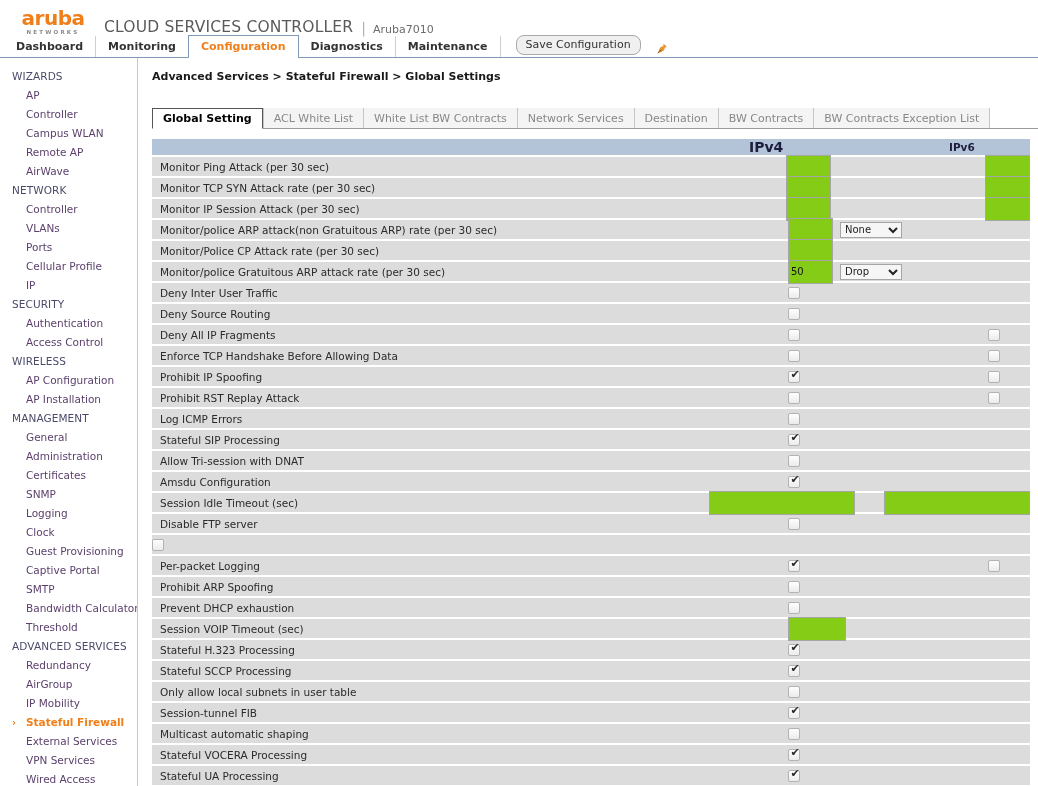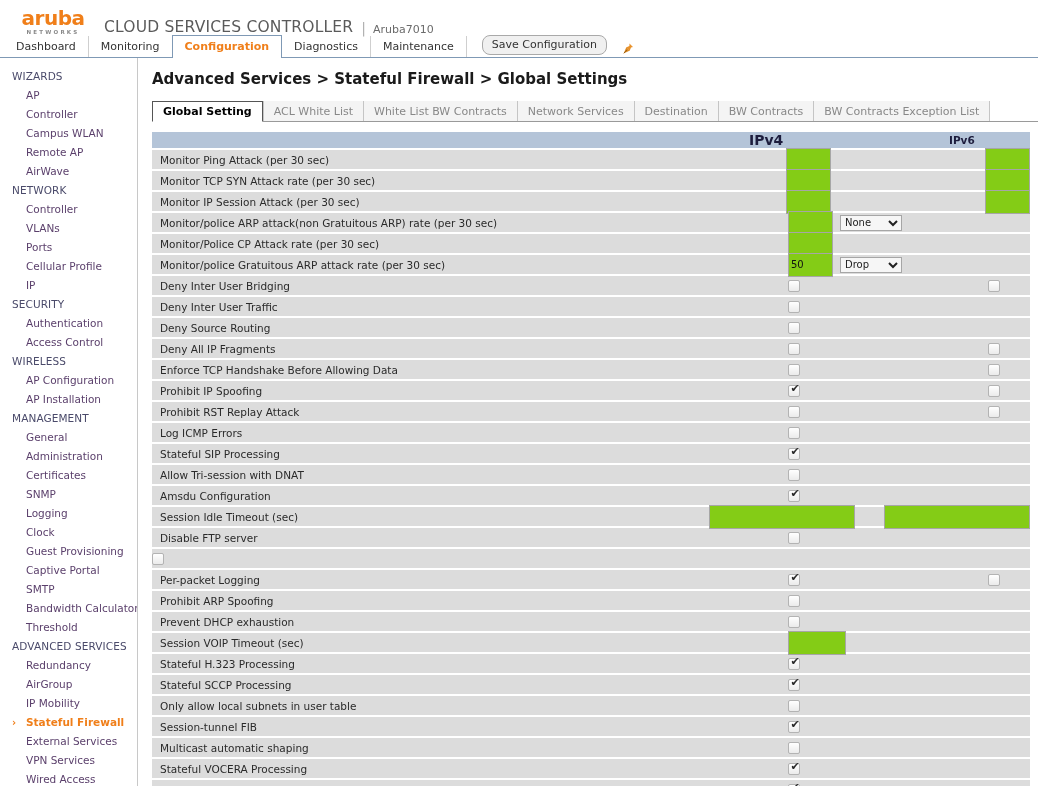--- a/index.html
+++ b/index.html
@@ -41,21 +41,21 @@
   #topnav {
     height: 22px; background: #ffffff;
     border-bottom: 1px solid #7f99b5;
     display: flex; align-items: flex-end; padding-left: 4px;
   }
   .topnav-tab {
     font-size: 11px; color: #333333;
     padding: 3px 12px 3px 12px; height: 22px;
     display: flex; align-items: center;
     border-left: 1px solid #cfcfcf; border-right: 1px solid #cfcfcf;
-    margin-right: -1px; cursor: default; white-space: nowrap;
+    margin-right: -1px; cursor: default; white-space: nowrap; font-weight: bold;
   }
   .topnav-tab:first-child { border-left: none; }
   .topnav-tab.active {
     color: #f07f1a; font-weight: bold;
     background: #ffffff;
     border-left: 1px solid #7f99b5; border-right: 1px solid #7f99b5;
     border-top: 1px solid #7f99b5;
     position: relative; z-index: 3;
   }
   .topnav-tab.active::after {
@@ -95,22 +95,22 @@
   }
   .nav-item.selected { color: #f07f1a; font-weight: bold; }
   .nav-item.selected .chevron {
     position: absolute; left: 12px; top: 2px;
     color: #f07f1a; font-size: 10px; font-weight: bold;
   }
 
   
   #content { flex: 1; padding: 12px 0 0 14px; overflow: hidden; position: relative; }
   #breadcrumb {
-    font-size: 15px; font-weight: bold; color: #1a1a1a;
-    margin-bottom: 13px; white-space: nowrap;
+    font-size: 11px; font-weight: bold; color: #1a1a1a;
+    margin-bottom: 25px; white-space: nowrap;
   }
 
   
   #subtabs {
     display: flex; align-items: flex-end;
     border-bottom: 1px solid #9a9a9a;
     height: 21px; margin-right: 0px;
   }
   .subtab {
     font-size: 11px; color: #888888;
@@ -316,29 +316,20 @@
           </div>
           <div class="srow">
             <div class="lbl">Monitor/police Gratuitous ARP attack rate (per 30 sec)</div>
             <div class="c4">
               <input type="text" class="txt" value="50" style="">
               <select class="dd"><option>Drop</option></select>
             </div>
             <div class="c6"></div>
           </div>
           <div class="srow">
-            <div class="lbl">Deny Inter User Bridging</div>
-            <div class="c4">
-              <span class="cbx"></span>
-            </div>
-            <div class="c6">
-              <span class="cbx"></span>
-            </div>
-          </div>
-          <div class="srow">
             <div class="lbl">Deny Inter User Traffic</div>
             <div class="c4">
               <span class="cbx"></span>
             </div>
             <div class="c6"></div>
           </div>
           <div class="srow">
             <div class="lbl">Deny Source Routing</div>
             <div class="c4">
               <span class="cbx"></span>

